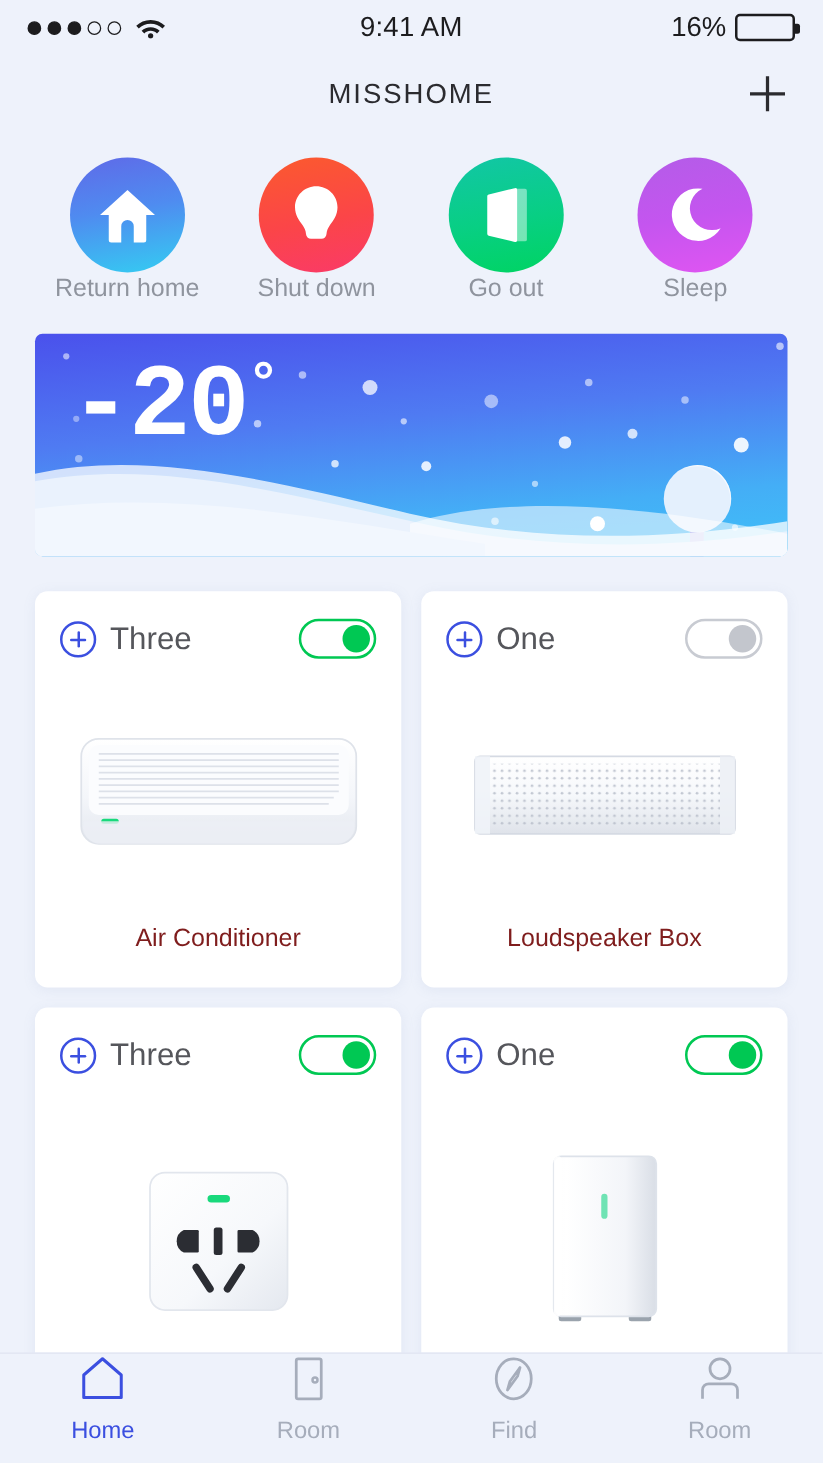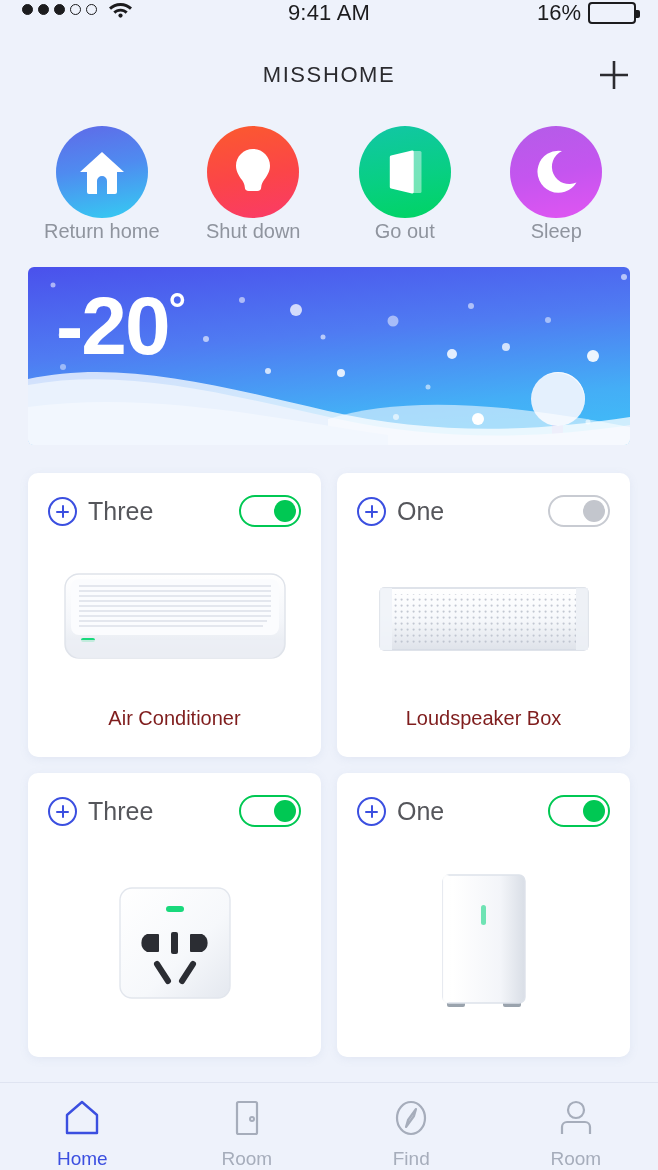--- a/index.html
+++ b/index.html
@@ -12,21 +12,21 @@
   .phone {
     position: relative;
     width: 658px; height: 1170px;
     background: #eef2fb;
     display: flex; flex-direction: column;
   }
 
   
   .statusbar {
     height: 44px;
-    display: flex; align-items: flex-start;
+    display: flex; align-items: center;
     padding: 0 22px;
     flex: 0 0 44px;
   }
   .sb-left { display: flex; align-items: center; gap: 11px; flex: 1; }
   .dots { display: flex; align-items: center; gap: 5px; }
   .dot { width: 11px; height: 11px; border-radius: 50%; border: 1.6px solid #1c1c1e; }
   .dot.filled { background: #1c1c1e; }
   .wifi { width: 25px; height: 18px; position: relative; }
   .sb-center { flex: 0 0 auto; font-size: 22px; color: #1c1c1e; letter-spacing: .2px; }
   .sb-right { flex: 1; display: flex; align-items: center; justify-content: flex-end; gap: 7px; }
@@ -79,35 +79,35 @@
   .weather-wrap { padding: 24px 28px 0 28px; flex: 0 0 auto; }
   .weather {
     position: relative; height: 178px; border-radius: 6px; overflow: hidden;
     background: linear-gradient(175deg, #4a51ec 0%, #4f7bf2 40%, #44aef6 75%, #3fc0f8 100%);
   }
   .weather svg { position: absolute; inset: 0; }
   .temp {
     position: absolute; left: 28px; top: 18px;
     font-size: 82px; font-weight: 700; color: #ffffff; line-height: 1;
     letter-spacing: -2px;
-    font-family: Liberation Sans, sans-serif;
+    font-family: Liberation Mono, monospace;
   }
   .temp .deg { font-size: 44px; vertical-align: top; line-height: 1.1; font-weight: 700; }
 
   
   .grid {
     display: grid; grid-template-columns: 1fr 1fr;
     gap: 16px; padding: 28px 28px 0 28px;
     flex: 1 1 auto; overflow: hidden; align-content: start;
   }
   .card {
     background: #ffffff; border-radius: 10px;
     box-shadow: 0 2px 10px rgba(120,135,175,.10);
     padding: 20px 20px 0 20px;
-    height: 284px;
+    height: 317px;
     display: flex; flex-direction: column;
   }
   .card-head { display: flex; align-items: center; justify-content: space-between; height: 36px; }
   .card-head-left { display: flex; align-items: center; gap: 11px; }
   .plus-badge {
     width: 29px; height: 29px; border-radius: 50%;
     border: 2px solid #3b4fe0; position: relative; flex: 0 0 29px;
   }
   .plus-badge::before, .plus-badge::after {
     content: ""; position: absolute; background: #3b4fe0; border-radius: 1px;
@@ -129,21 +129,21 @@
   .device-art { flex: 1 1 auto; display: flex; align-items: center; justify-content: center; }
   .card-caption {
     font-size: 20px; color: #7f1d1d; text-align: center;
     padding-bottom: 22px; height: 50px;
   }
 
   
   .tabbar {
     position: absolute; left: 0; right: 0; bottom: 0; height: 88px;
     background: #eef2fb; border-top: 1px solid #dfe4f1;
-    display: flex; align-items: flex-end;
+    display: flex; align-items: flex-start;
   }
   .tab { flex: 1; display: flex; flex-direction: column; align-items: center; gap: 6px; }
   .tab-label { font-size: 19px; color: #a6adbb; }
   .tab.active .tab-label { color: #3b4fe0; }
 </style>
 </head>
 <body>
 
 <div class="phone">
 

